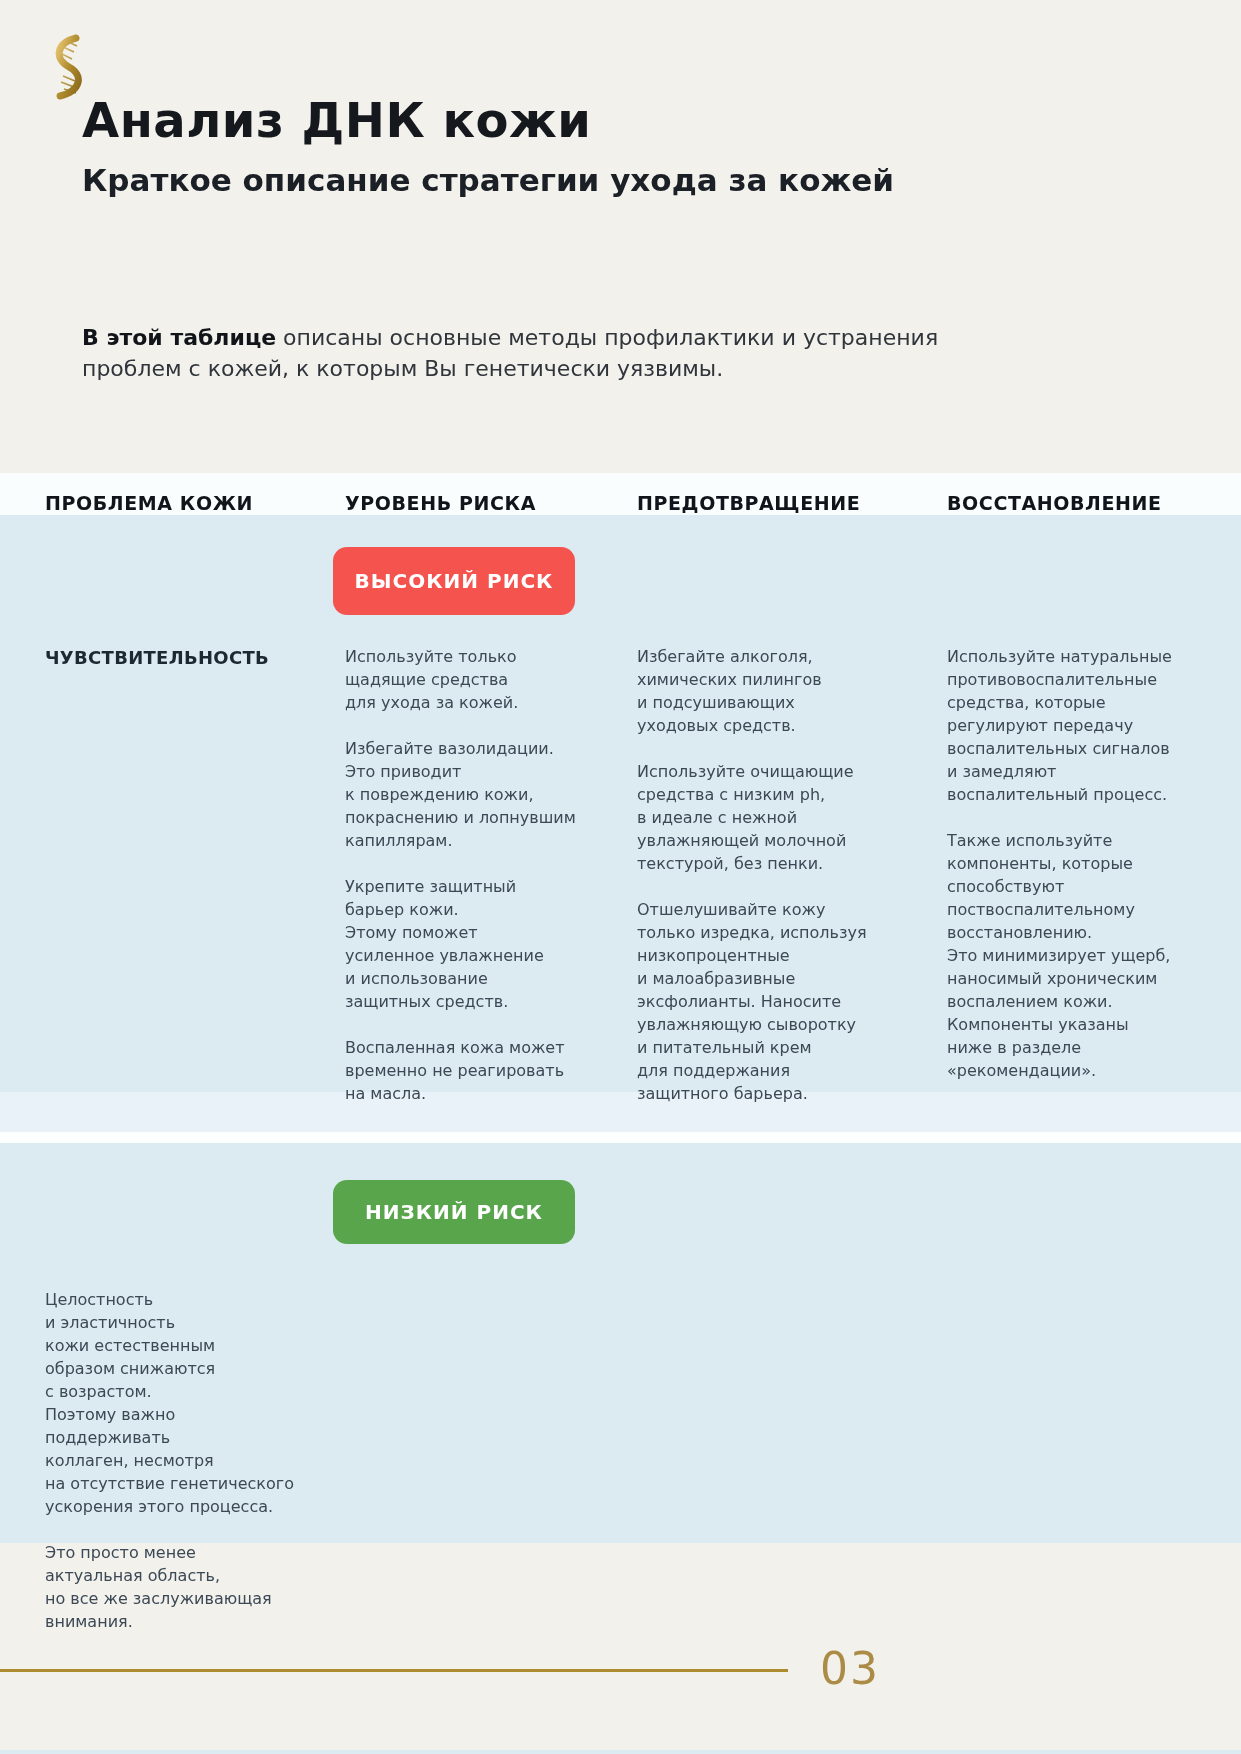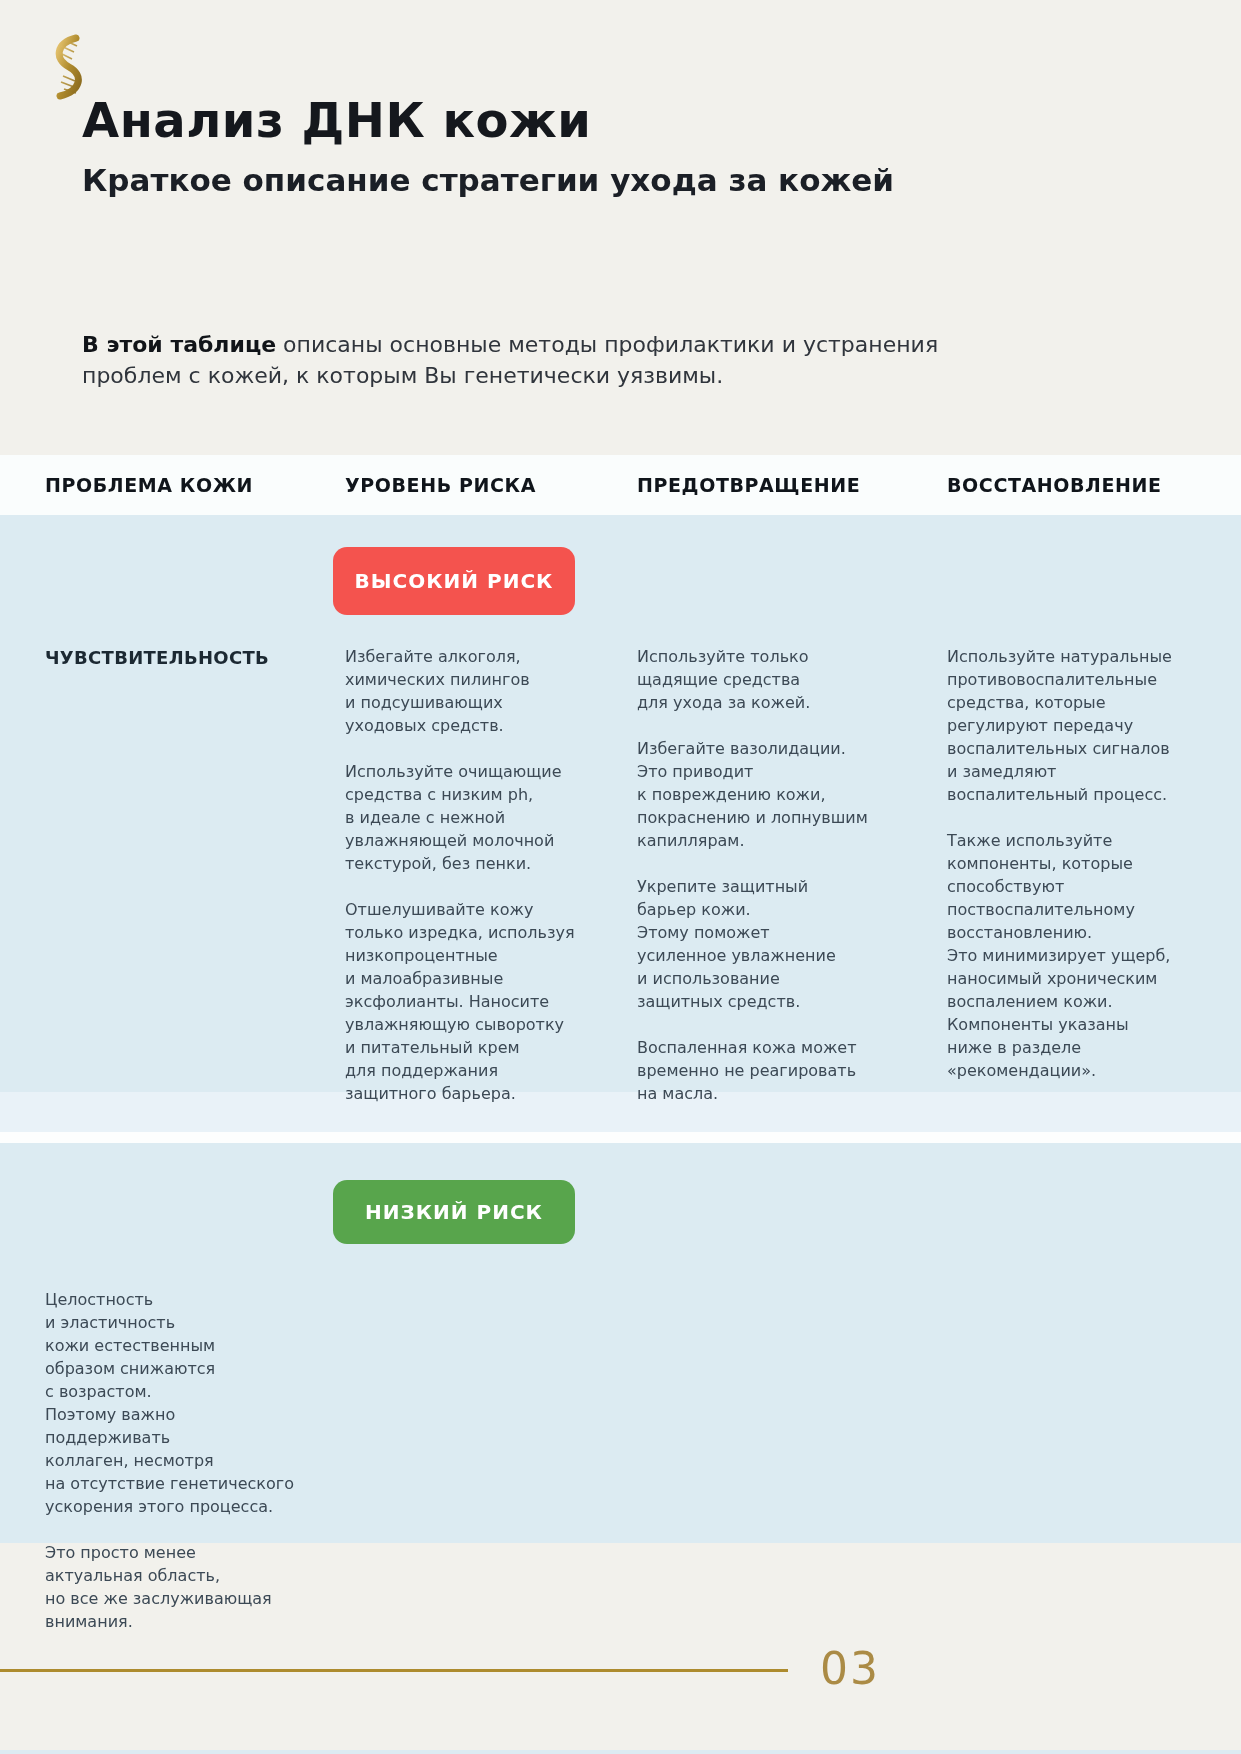--- a/index.html
+++ b/index.html
@@ -9,24 +9,24 @@
   
   .logo{position:absolute;top:34px;left:44px;width:46px;height:66px;}
 
   
   .title{position:absolute;top:92px;left:82px;font-size:48px;font-weight:bold;color:#15181d;letter-spacing:0.5px;}
   .subtitle{position:absolute;top:162px;left:82px;font-size:31px;font-weight:bold;color:#1b1f26;}
 
   .para{position:absolute;left:82px;width:1030px;font-size:22px;line-height:31px;color:#30353c;white-space:pre-line;}
   .para b{color:#111418;}
   .para1{top:241px;}
-  .para2{top:307px;}
+  .para2{top:300px;}
 
   
-  .thead{position:absolute;top:455px;left:0;width:1241px;height:60px;background:#fafdfd;
+  .thead{position:absolute;top:473px;left:0;width:1241px;height:60px;background:#fafdfd;
          display:grid;grid-template-columns:300px 292px 310px auto;align-items:center;
          padding-left:45px;box-sizing:border-box;}
   .thead .th{font-size:19px;font-weight:bold;color:#10151b;letter-spacing:0.6px;}
 
   
   .section{position:absolute;left:0;width:1241px;}
   .section-high{top:515px;height:617px;background:linear-gradient(#dcebf2 577px,#e9f2f8 577px);}
   .section-low{top:1143px;height:400px;background:#dcebf2;}
   .gap-white{position:absolute;top:1132px;left:0;width:1241px;height:11px;background:#fdfefe;}
 
@@ -77,60 +77,60 @@
     <div class="th">ПРОБЛЕМА КОЖИ</div>
     <div class="th">УРОВЕНЬ РИСКА</div>
     <div class="th">ПРЕДОТВРАЩЕНИЕ</div>
     <div class="th">ВОССТАНОВЛЕНИЕ</div>
   </div>
 
   <div class="section section-high">
     <div class="badge badge-high">ВЫСОКИЙ РИСК</div>
     <div class="row row-high">
       <div class="problem">ЧУВСТВИТЕЛЬНОСТЬ</div>
+      <div class="cell">Используйте только
+щадящие средства
+для ухода за кожей.
+
+Избегайте вазолидации.
+Это приводит
+к повреждению кожи,
+покраснению и лопнувшим
+капиллярам.
+
+Укрепите защитный
+барьер кожи.
+Этому поможет
+усиленное увлажнение
+и использование
+защитных средств.
+
+Воспаленная кожа может
+временно не реагировать
+на масла.</div>
       <div class="cell">Избегайте алкоголя,
 химических пилингов
 и подсушивающих
 уходовых средств.
 
 Используйте очищающие
 средства с низким ph,
 в идеале с нежной
 увлажняющей молочной
 текстурой, без пенки.
 
 Отшелушивайте кожу
 только изредка, используя
 низкопроцентные
 и малоабразивные
 эксфолианты. Наносите
 увлажняющую сыворотку
 и питательный крем
 для поддержания
 защитного барьера.</div>
-      <div class="cell">Используйте только
-щадящие средства
-для ухода за кожей.
-
-Избегайте вазолидации.
-Это приводит
-к повреждению кожи,
-покраснению и лопнувшим
-капиллярам.
-
-Укрепите защитный
-барьер кожи.
-Этому поможет
-усиленное увлажнение
-и использование
-защитных средств.
-
-Воспаленная кожа может
-временно не реагировать
-на масла.</div>
       <div class="cell">Используйте натуральные
 противовоспалительные
 средства, которые
 регулируют передачу
 воспалительных сигналов
 и замедляют
 воспалительный процесс.
 
 Также используйте
 компоненты, которые

